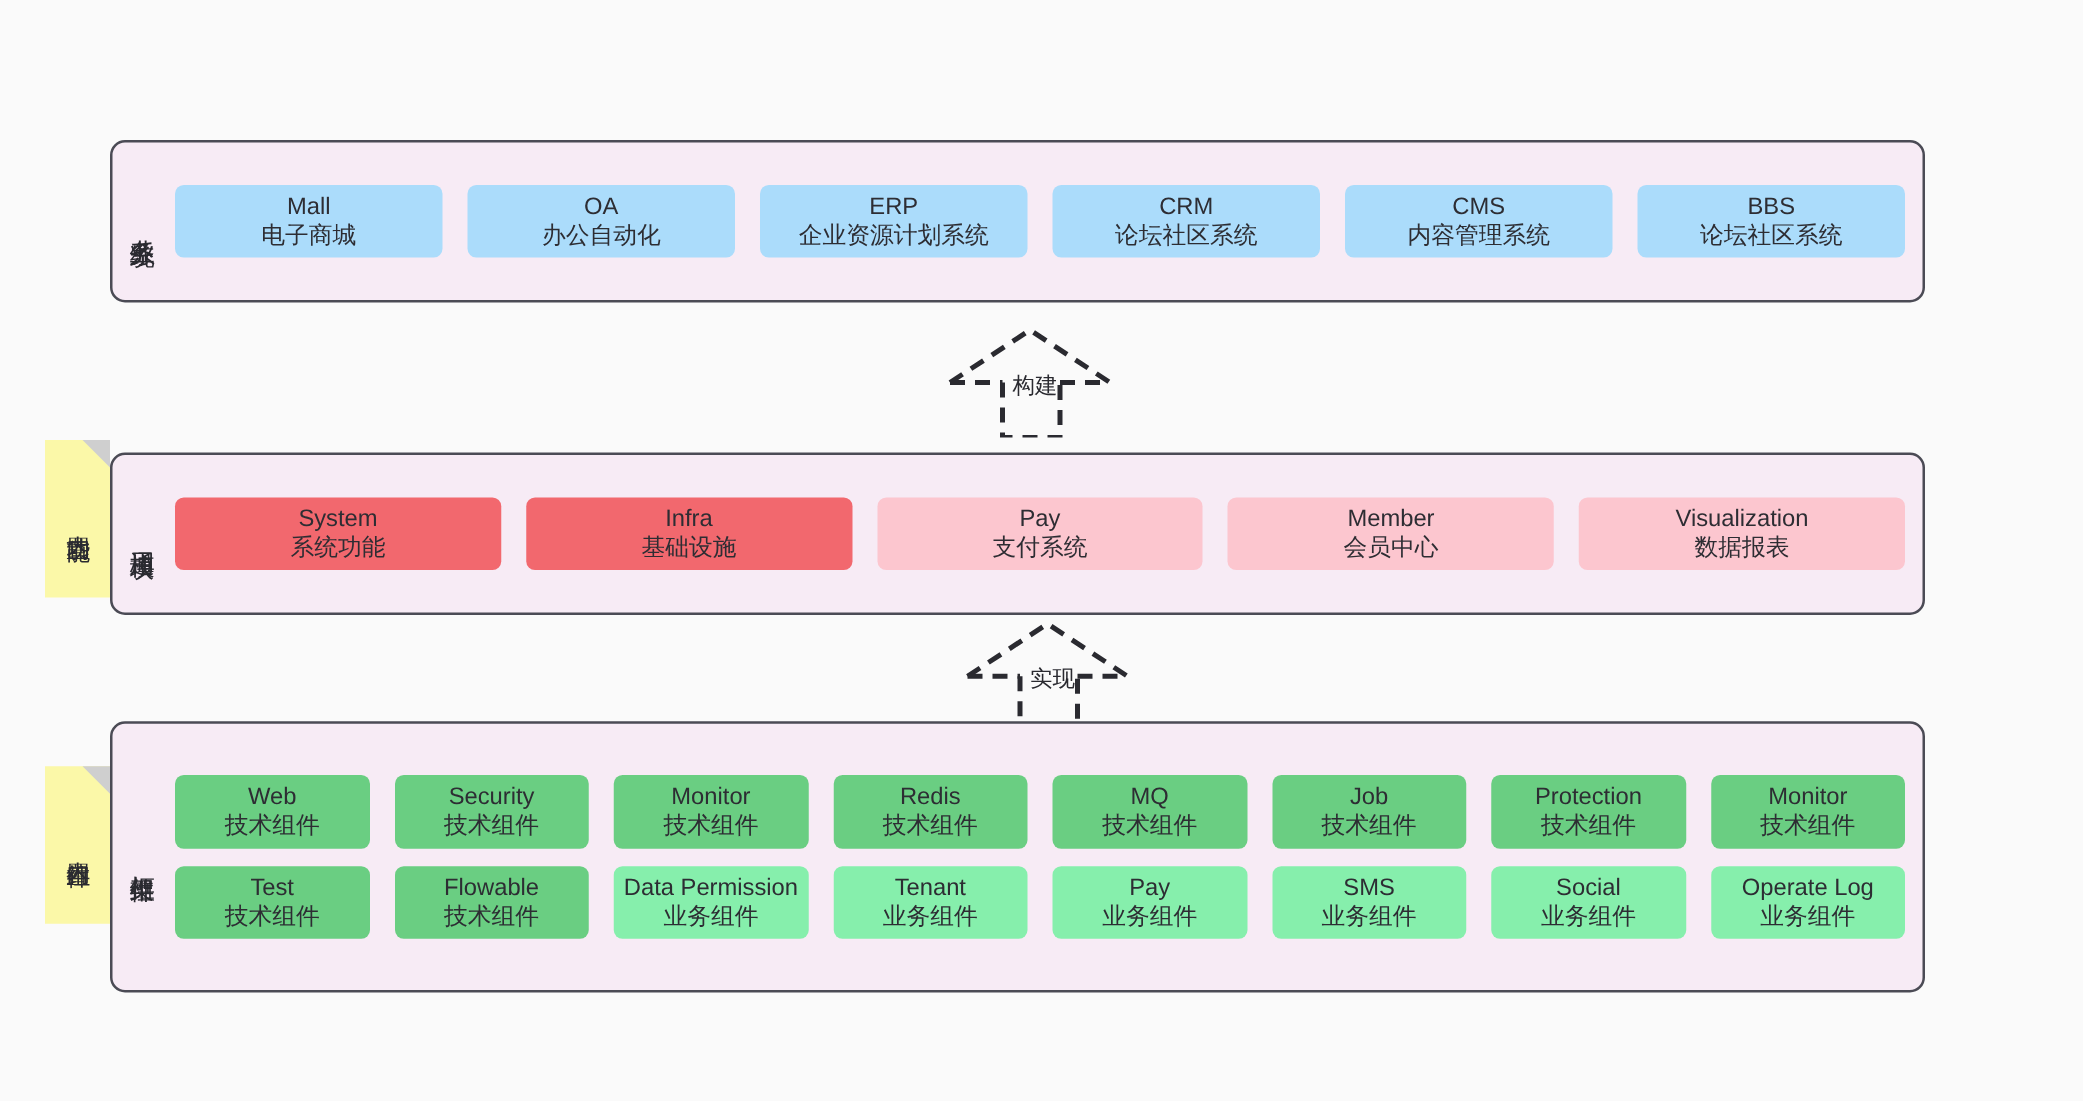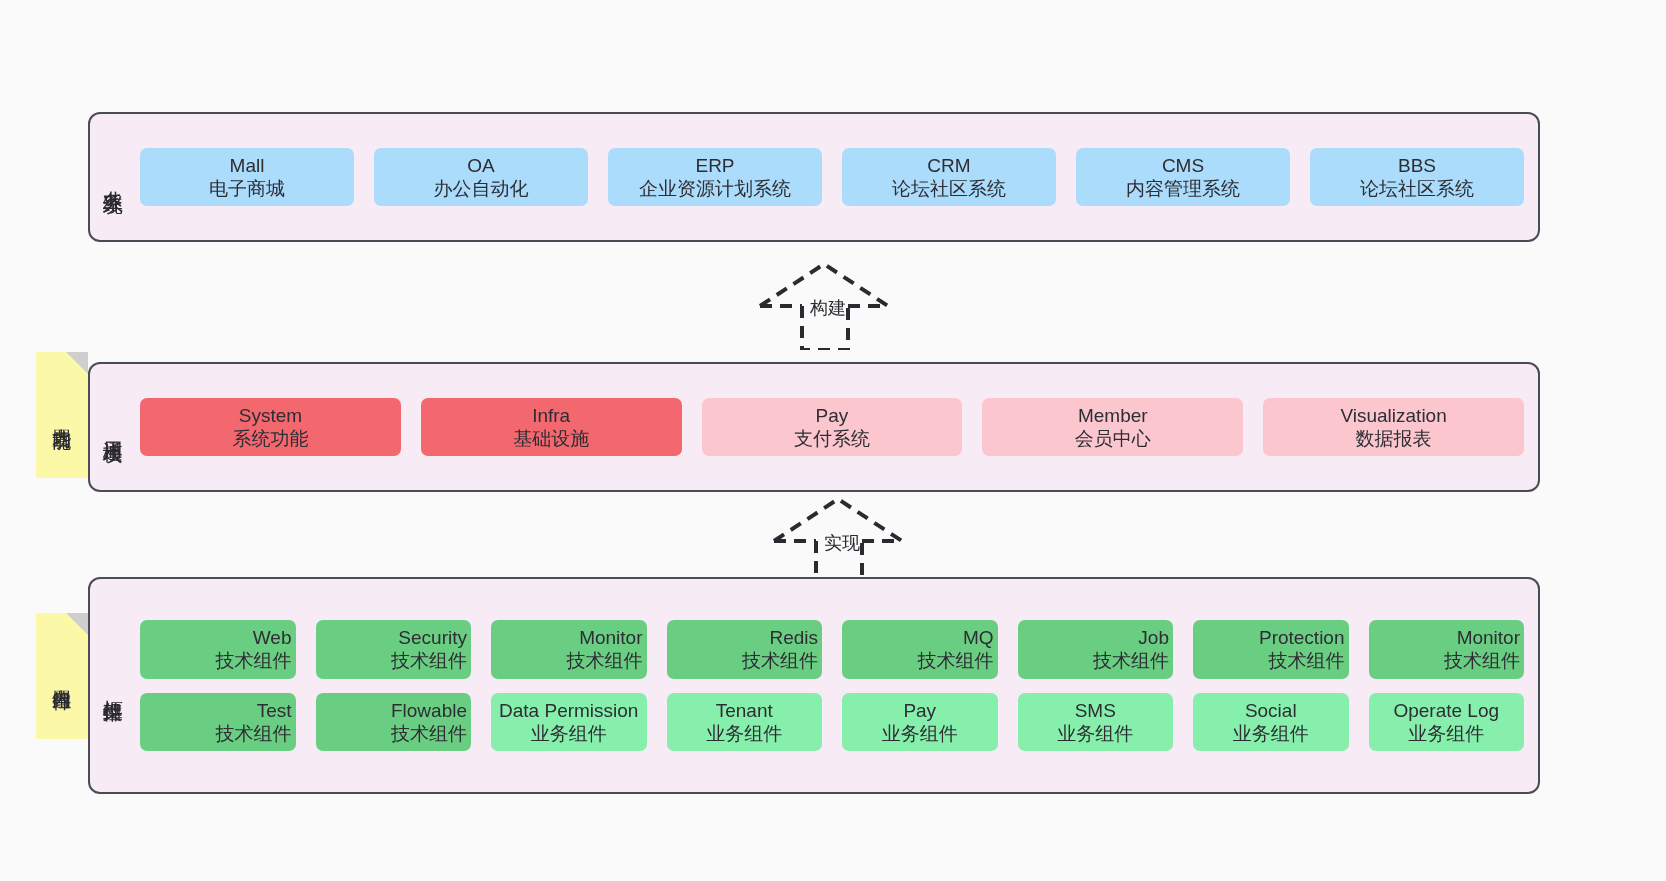--- a/index.html
+++ b/index.html
@@ -75,21 +75,21 @@
     color: #2d2d33;
     line-height: 1.22;
     padding: 6px 4px;
   }
   .card .t1 { font-size: 19px; }
   .card .t2 { font-size: 19px; }
 
   .blue       { background: #abdcfb; }
   .red        { background: #f2686e; }
   .pink       { background: #fcc6cf; }
-  .green-dark { background: #6ace82; align-items: flex-end; }
+  .green-dark { background: #6ace82; }
   .green-lite { background: #86efac; }
 
   
   .note {
     position: absolute;
     width: 52px;
     background: #fbf8a8;
     color: #2a2a30;
     font-size: 19px;
     line-height: 1.12;

